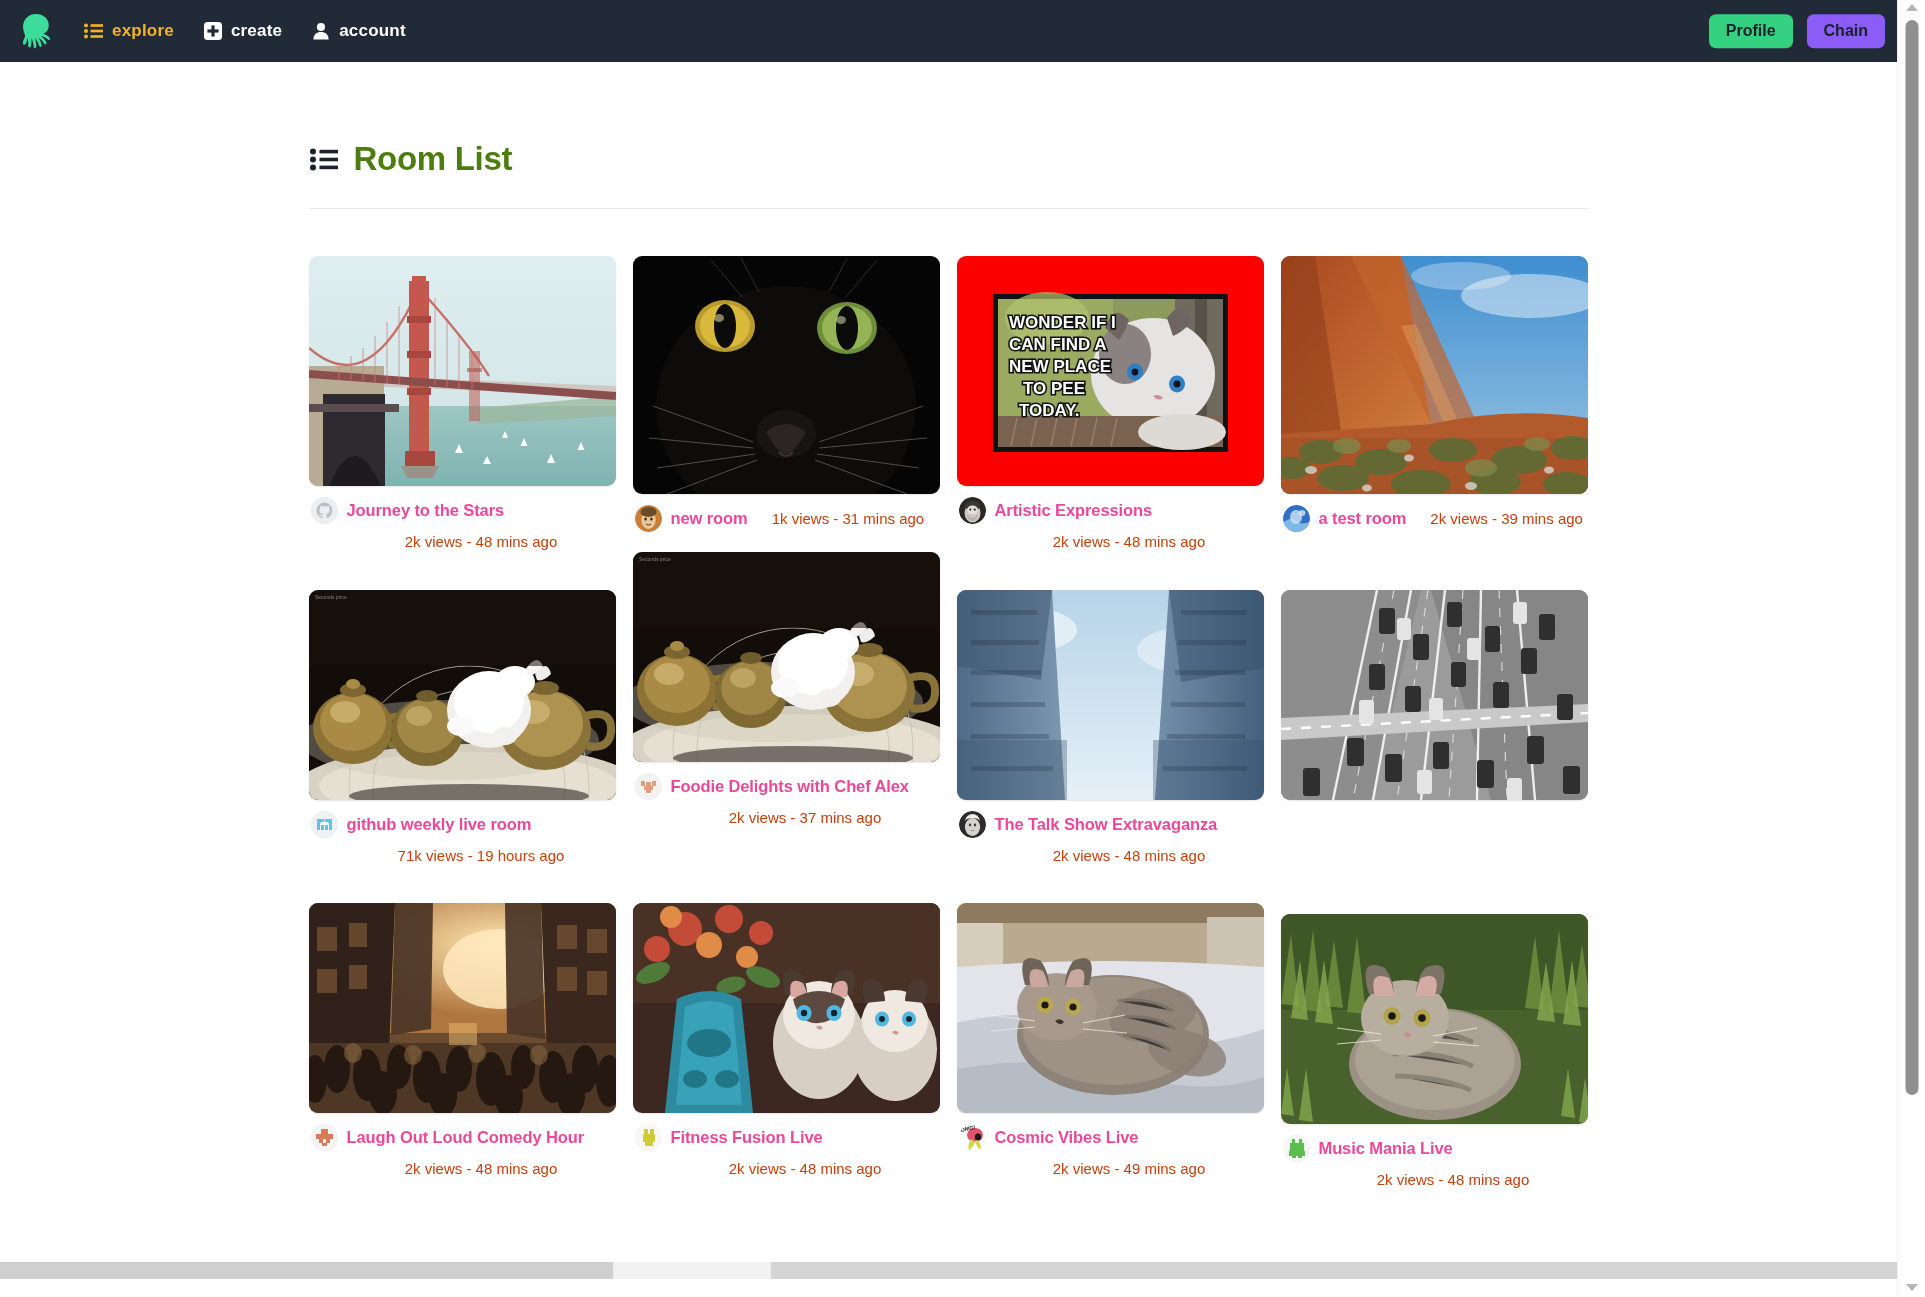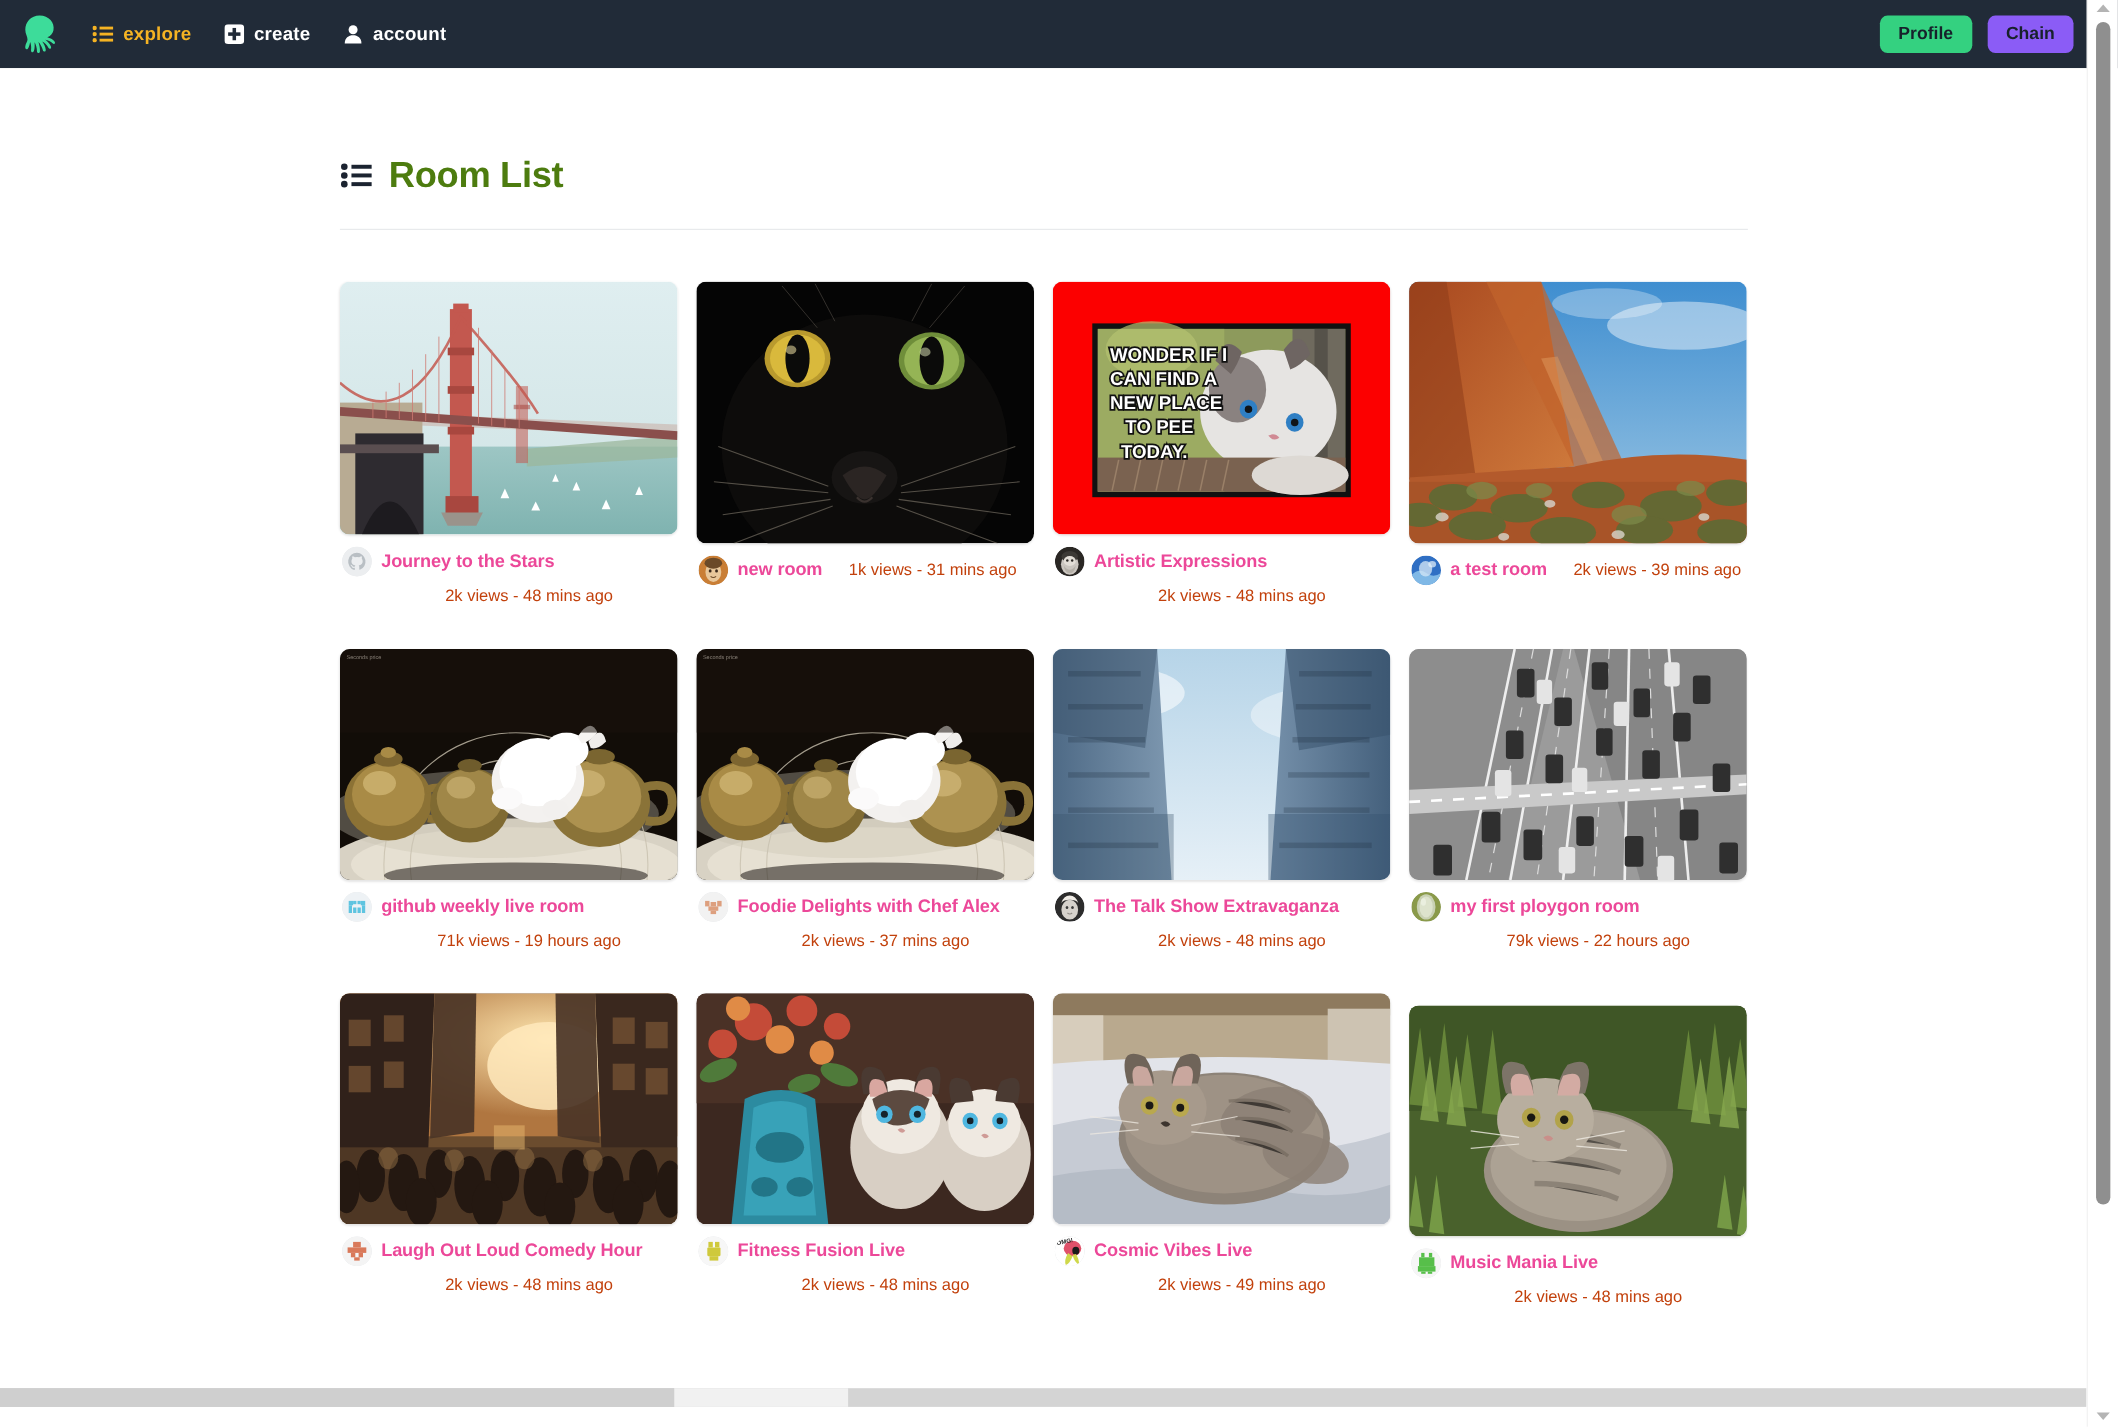--- a/index.html
+++ b/index.html
@@ -553,21 +553,21 @@
                 <rect x="18" y="12" width="3" height="7"></rect>
                   <rect x="14" y="14" width="3" height="5"></rect>
               </g>
             </svg>
           </span>
           <span class="card-title">github weekly live room</span>
           <span class="card-meta">71k views - 19 hours ago</span>
         </div>
       </div>
 
-      <div class="card wrap" style="margin-top:38px">
+      <div class="card wrap" style="">
         <div class="thumb-wrap">
           <svg class="thumb" viewBox="0 0 307 210" width="307" height="210">
             <rect width="307" height="210" fill="#120d08"></rect>
             <ellipse cx="160" cy="200" rx="175" ry="46" fill="#d8d2c4"></ellipse>
             <ellipse cx="160" cy="196" rx="150" ry="34" fill="#e6e0d2"></ellipse>
             <g stroke="#c8c0ae" stroke-width="1" fill="none" opacity=".8">
               <circle cx="160" cy="196" r="120"></circle>
                 <circle cx="160" cy="196" r="96"></circle>
             </g>
             <ellipse cx="140" cy="150" rx="150" ry="40" fill="#c9c2b2" opacity=".35"></ellipse>
@@ -723,32 +723,20 @@
               <rect x="116" y="28" width="14" height="22" rx="3"></rect>
                 <rect x="186" y="48" width="14" height="22" rx="3"></rect>
               <rect x="148" y="108" width="14" height="22" rx="3"></rect>
                 <rect x="232" y="12" width="14" height="22" rx="3"></rect>
               <rect x="78" y="110" width="15" height="24" rx="3"></rect>
                 <rect x="136" y="180" width="15" height="24" rx="3"></rect>
               <rect x="226" y="188" width="15" height="24" rx="3"></rect>
             </g>
           </svg>
         </div>
-        <div class="card-info">
-          <span class="avatar">
-            <svg width="27" height="27" viewBox="0 0 27 27">
-              <circle cx="13.5" cy="13.5" r="13.5" fill="#8a9a4a"></circle>
-              <ellipse cx="13.5" cy="13.5" rx="8.5" ry="11.5" fill="#c9d1b4"></ellipse>
-              <ellipse cx="13.5" cy="13.5" rx="6" ry="9.5" fill="#dde3cd"></ellipse>
-              <ellipse cx="11" cy="9" rx="2.4" ry="3.4" fill="#eef1e4" opacity=".8"></ellipse>
-            </svg>
-          </span>
-          <span class="card-title">my first ploygon room</span>
-          <span class="card-meta">79k views - 22 hours ago</span>
-        </div>
       </div>
 
       <div class="card wrap" style="margin-top:38px">
         <div class="thumb-wrap">
           <svg class="thumb" viewBox="0 0 307 210" width="307" height="210">
             <defs>
               <radialGradient id="sun9" cx=".62" cy=".32" r=".55">
                 <stop offset="0" stop-color="#ffe7b0"></stop>
                   <stop offset="1" stop-color="#b07640"></stop>
               </radialGradient>

